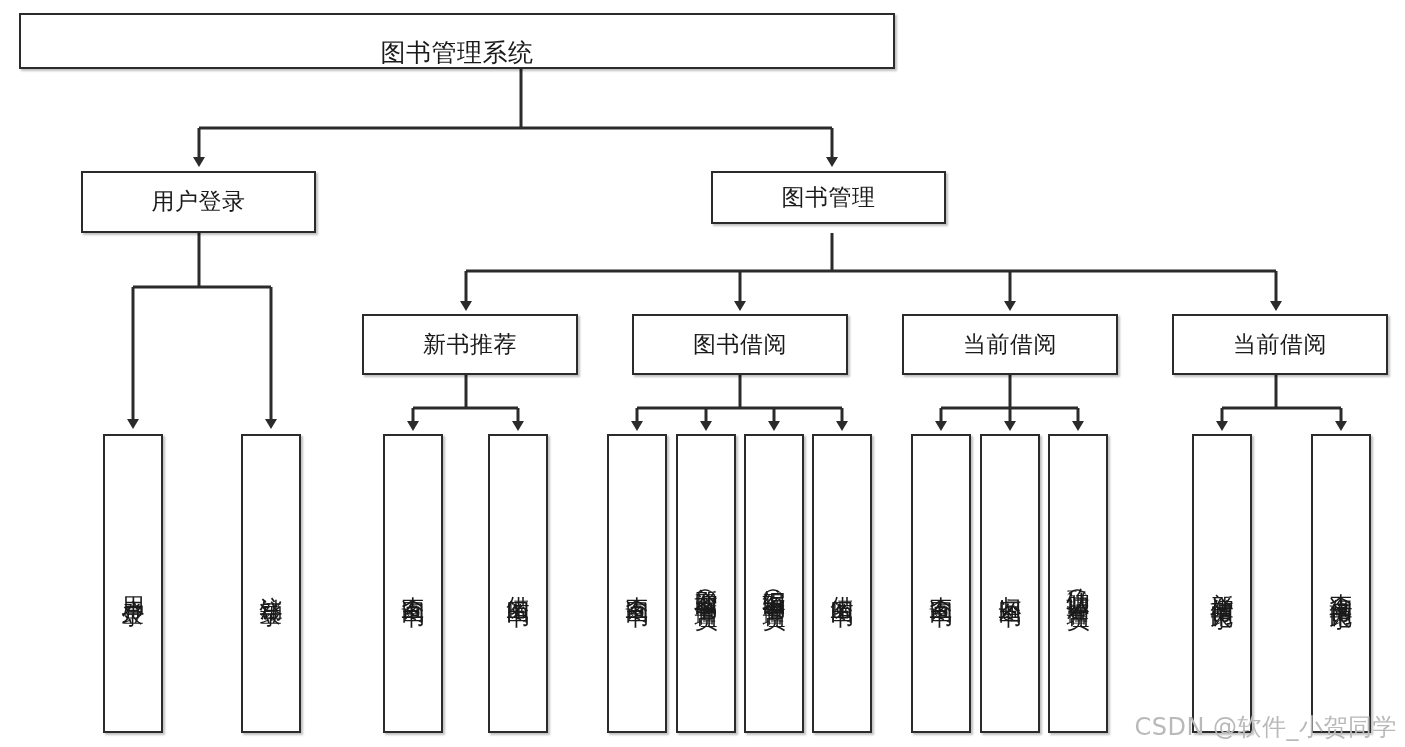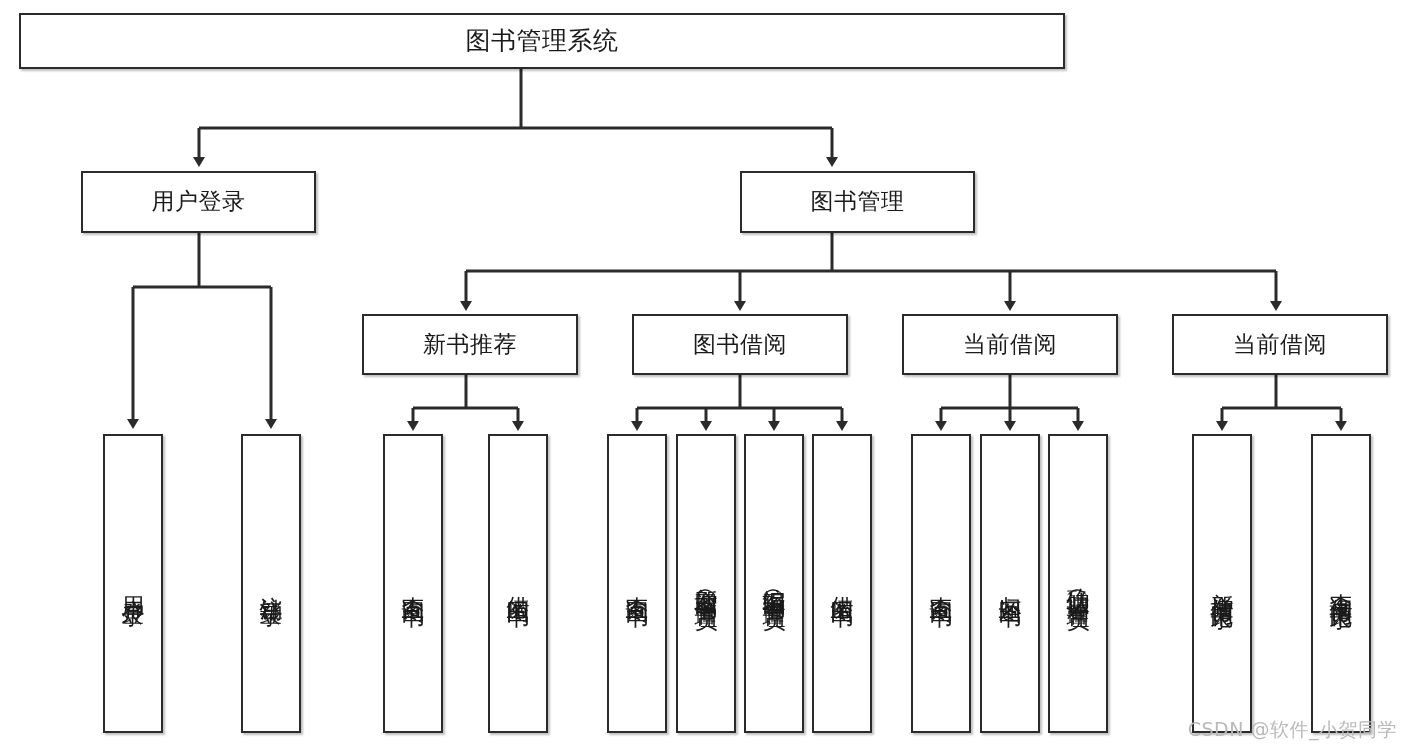--- a/index.html
+++ b/index.html
@@ -52,21 +52,21 @@
     text-align: center;
   }
   .leaf {
     align-items: center;
     justify-content: center;
   }
   #watermark {
     position: absolute;
     right: 8px;
     bottom: 4px;
-    font-size: 19px;
+    font-size: 24px;
     color: #b9b9b9;
     letter-spacing: 0.5px;
     white-space: nowrap;
     pointer-events: none;
   }
 </style>
 </head>
 <body>
 
 <div id="diagram-root">
@@ -114,28 +114,28 @@
       <path d="M1010,408 L1010,422" marker-end="url(#arrow)"></path>
       <path d="M1078,408 L1078,422" marker-end="url(#arrow)"></path>
 
       <path d="M1276,375 L1276,408"></path>
       <path d="M1222,408 L1341,408"></path>
       <path d="M1222,408 L1222,422" marker-end="url(#arrow)"></path>
       <path d="M1341,408 L1341,422" marker-end="url(#arrow)"></path>
     </g>
   </svg>
 
-  <div class="node-box level-1" style="left:19px; top:13px; width:1046px; height:56px;">
+  <div class="node-box level-1" style="left:19px; top:13px; width:876px; height:56px;align-items:flex-end;">
     <span class="node-label">图书管理系统</span>
   </div>
 
   <div class="node-box level-2" style="left:81px; top:171px; width:235px; height:62px;">
     <span class="node-label">用户登录</span>
   </div>
-  <div class="node-box level-2" style="left:740px; top:171px; width:235px; height:62px;">
+  <div class="node-box level-2" style="left:711px; top:171px; width:235px; height:53px;">
     <span class="node-label">图书管理</span>
   </div>
 
   <div class="node-box level-3" style="left:362px; top:314px; width:216px; height:61px;">
     <span class="node-label">新书推荐</span>
   </div>
   <div class="node-box level-3" style="left:902px; top:314px; width:216px; height:61px;">
     <span class="node-label">当前借阅</span>
   </div>
   <div class="node-box level-3" style="left:632px; top:314px; width:216px; height:61px;">

